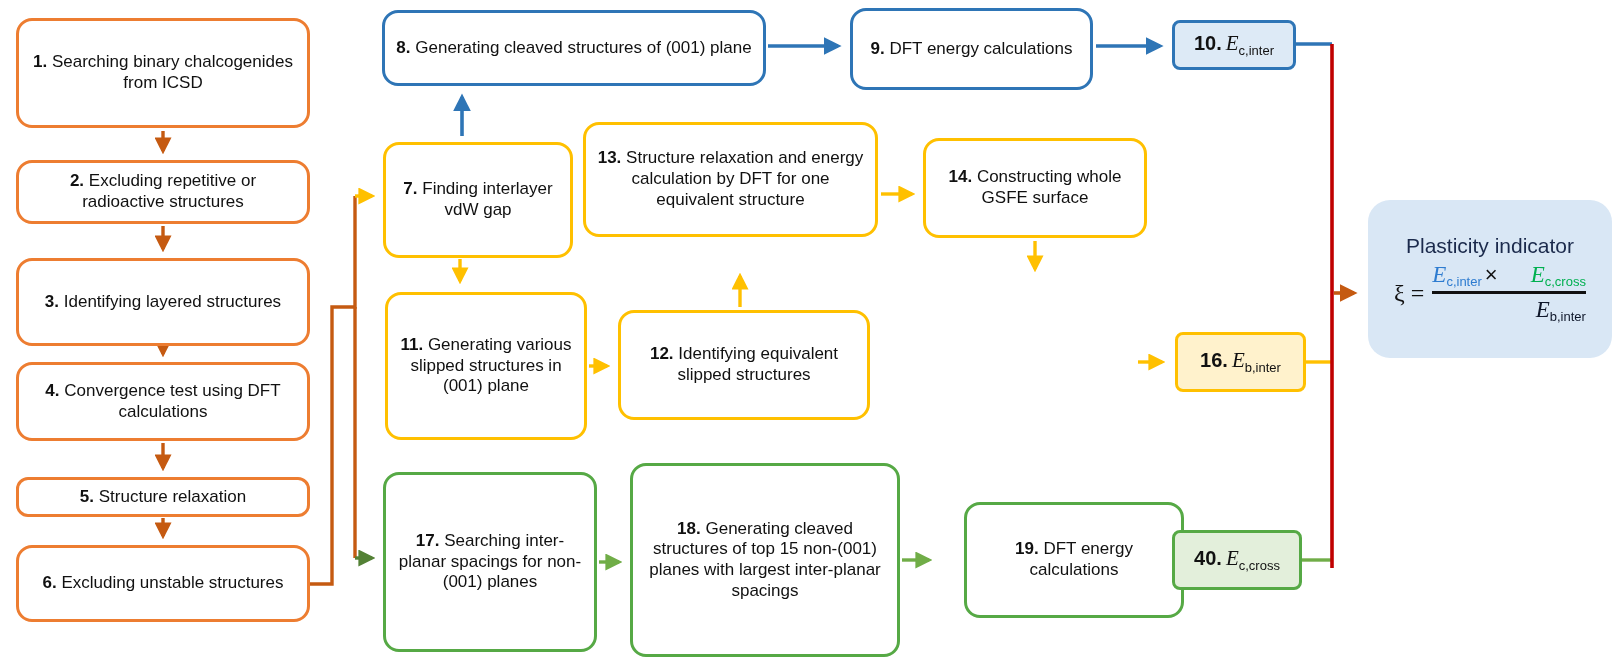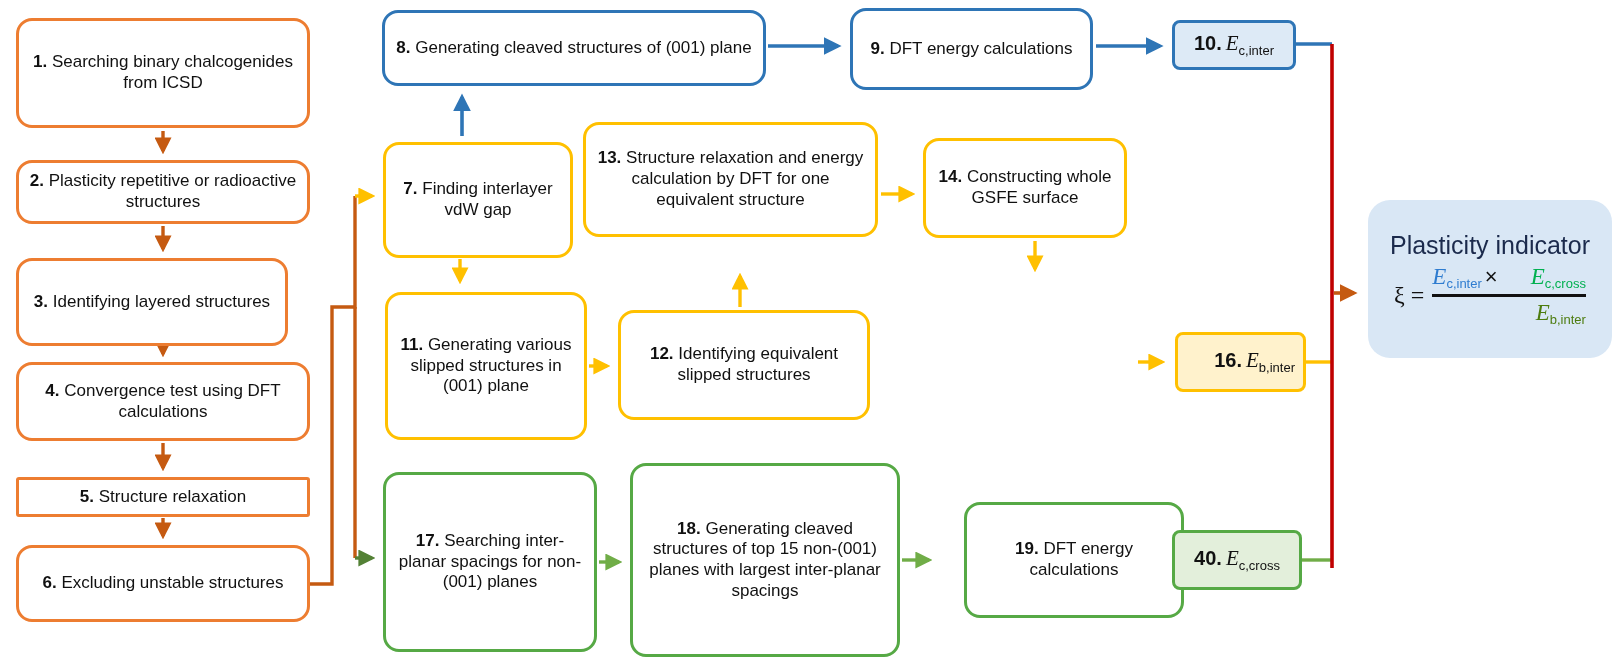--- a/index.html
+++ b/index.html
@@ -13,41 +13,41 @@
     border:3px solid #888;border-radius:16px;background:#fff;
     display:flex;align-items:center;justify-content:center;
     text-align:center;padding:3px 8px;font-size:17px;line-height:1.22;color:#111;
   }
   .node b{font-weight:bold;}
   .orange{border-color:#ED7D31;}
   .blue{border-color:#2E75B6;}
   .yellow{border-color:#FFC000;}
   .green{border-color:#56A945;}
   .fill-blue{background:#DDEAF6;}
-  .fill-yellow{background:#FFF2CC;justify-content:flex-end;}
+  .fill-yellow{background:#FFF2CC;}
   .fill-green{background:#E3EFDB;}
   .ebox{font-size:20px;border-radius:8px;}
   .ebox i{font-size:21px;font-family:"Liberation Serif","DejaVu Serif",serif;margin-left:4px;}
   .ebox sub{font-size:13px;}
   .indicator{
     position:absolute;z-index:2;left:1368px;top:200px;width:244px;height:158px;
     background:#D9E7F5;border-radius:22px;display:flex;flex-direction:column;
     align-items:center;justify-content:center;
   }
-  .ind-title{font-size:25px;color:#1B2A4C;margin-bottom:4px;}
+  .ind-title{font-size:21px;color:#1B2A4C;margin-bottom:4px;}
   .formula{display:flex;align-items:center;gap:8px;}
   .xi{font-size:24px;color:#111;font-family:"Liberation Serif","DejaVu Serif",serif;}
   .frac{display:flex;flex-direction:column;align-items:flex-end;}
   .frac-row{display:flex;align-items:baseline;gap:3px;}
   .frac-bar{height:3px;background:#111;width:100%;margin:2px 0 3px 0;}
   .eterm i{font-size:23px;font-family:"Liberation Serif","DejaVu Serif",serif;}
   .eterm sub{font-size:13px;}
   .e-blue{color:#2E7CD0;}
   .e-green{color:#00B050;margin-left:30px;}
-  .e-gold{color:#4d7c0f;}
+  .e-gold{color:#0f172a;}
   .times{font-size:22px;color:#111;}
 </style>
 </head>
 <body>
 
 <div class="canvas">
 
   <svg class="wires" viewBox="0 0 1618 670">
     <defs>
       <marker id="mOrange" viewBox="0 0 10 10" markerWidth="5" markerHeight="5" refX="8" refY="5" orient="auto">
@@ -97,29 +97,29 @@
     <line x1="1300" y1="560" x2="1332" y2="560" stroke="#70AD47" stroke-width="3.4"></line>
 
     <line x1="1332" y1="44" x2="1332" y2="568" stroke="#C00000" stroke-width="3.6"></line>
     <line x1="1334" y1="293" x2="1354" y2="293" stroke="#C55A11" stroke-width="3.6" marker-end="url(#mOrange)"></line>
   </svg>
 
   <div class="node orange" style="left:16px;top:18px;width:294px;height:110px">
     <span><b>1.</b> <span>Searching binary chalcogenides from ICSD</span></span>
   </div>
   <div class="node orange" style="left:16px;top:160px;width:294px;height:64px">
-    <span><b>2.</b> <span>Plasticity repetitive or radioactive structures</span></span>
+    <span><b>2.</b> <span>Excluding repetitive or radioactive structures</span></span>
   </div>
-  <div class="node orange" style="left:16px;top:258px;width:272px;height:88px">
+  <div class="node orange" style="left:16px;top:258px;width:294px;height:88px">
     <span><b>3.</b> <span>Identifying layered structures</span></span>
   </div>
   <div class="node orange" style="left:16px;top:362px;width:294px;height:79px">
     <span><b>4.</b> <span>Convergence test using DFT calculations</span></span>
   </div>
-  <div class="node orange" style="left:16px;top:477px;width:294px;height:40px;border-radius:3px">
+  <div class="node orange" style="left:16px;top:477px;width:294px;height:40px;border-radius:12px">
     <span><b>5.</b> <span>Structure relaxation</span></span>
   </div>
   <div class="node orange" style="left:16px;top:545px;width:294px;height:77px">
     <span><b>6.</b> <span>Excluding unstable structures</span></span>
   </div>
 
   <div class="node blue" style="left:382px;top:10px;width:384px;height:76px">
     <span><b>8.</b> <span>Generating cleaved structures of (001) plane</span></span>
   </div>
   <div class="node blue" style="left:850px;top:8px;width:243px;height:82px">
@@ -128,21 +128,21 @@
   <div class="node blue fill-blue ebox" style="left:1172px;top:20px;width:124px;height:50px">
     <span><b>10.</b><i>E</i><sub>c,inter</sub></span>
   </div>
 
   <div class="node yellow" style="left:383px;top:142px;width:190px;height:116px">
     <span><b>7.</b> <span>Finding interlayer vdW gap</span></span>
   </div>
   <div class="node yellow" style="left:583px;top:122px;width:295px;height:115px">
     <span><b>13.</b> <span>Structure relaxation and energy calculation by DFT for one equivalent structure</span></span>
   </div>
-  <div class="node yellow" style="left:923px;top:138px;width:204px;height:100px">
+  <div class="node yellow" style="left:923px;top:138px;width:224px;height:100px">
     <span><b>14.</b> <span>Constructing whole GSFE surface</span></span>
   </div>
   <div class="node yellow" style="left:385px;top:292px;width:202px;height:148px">
     <span><b>11.</b> <span>Generating various slipped structures in (001) plane</span></span>
   </div>
   <div class="node yellow" style="left:618px;top:310px;width:252px;height:110px">
     <span><b>12.</b> <span>Identifying equivalent slipped structures</span></span>
   </div>
   <div class="node yellow fill-yellow ebox" style="left:1175px;top:332px;width:131px;height:60px">
     <span><b>16.</b><i>E</i><sub>b,inter</sub></span>

